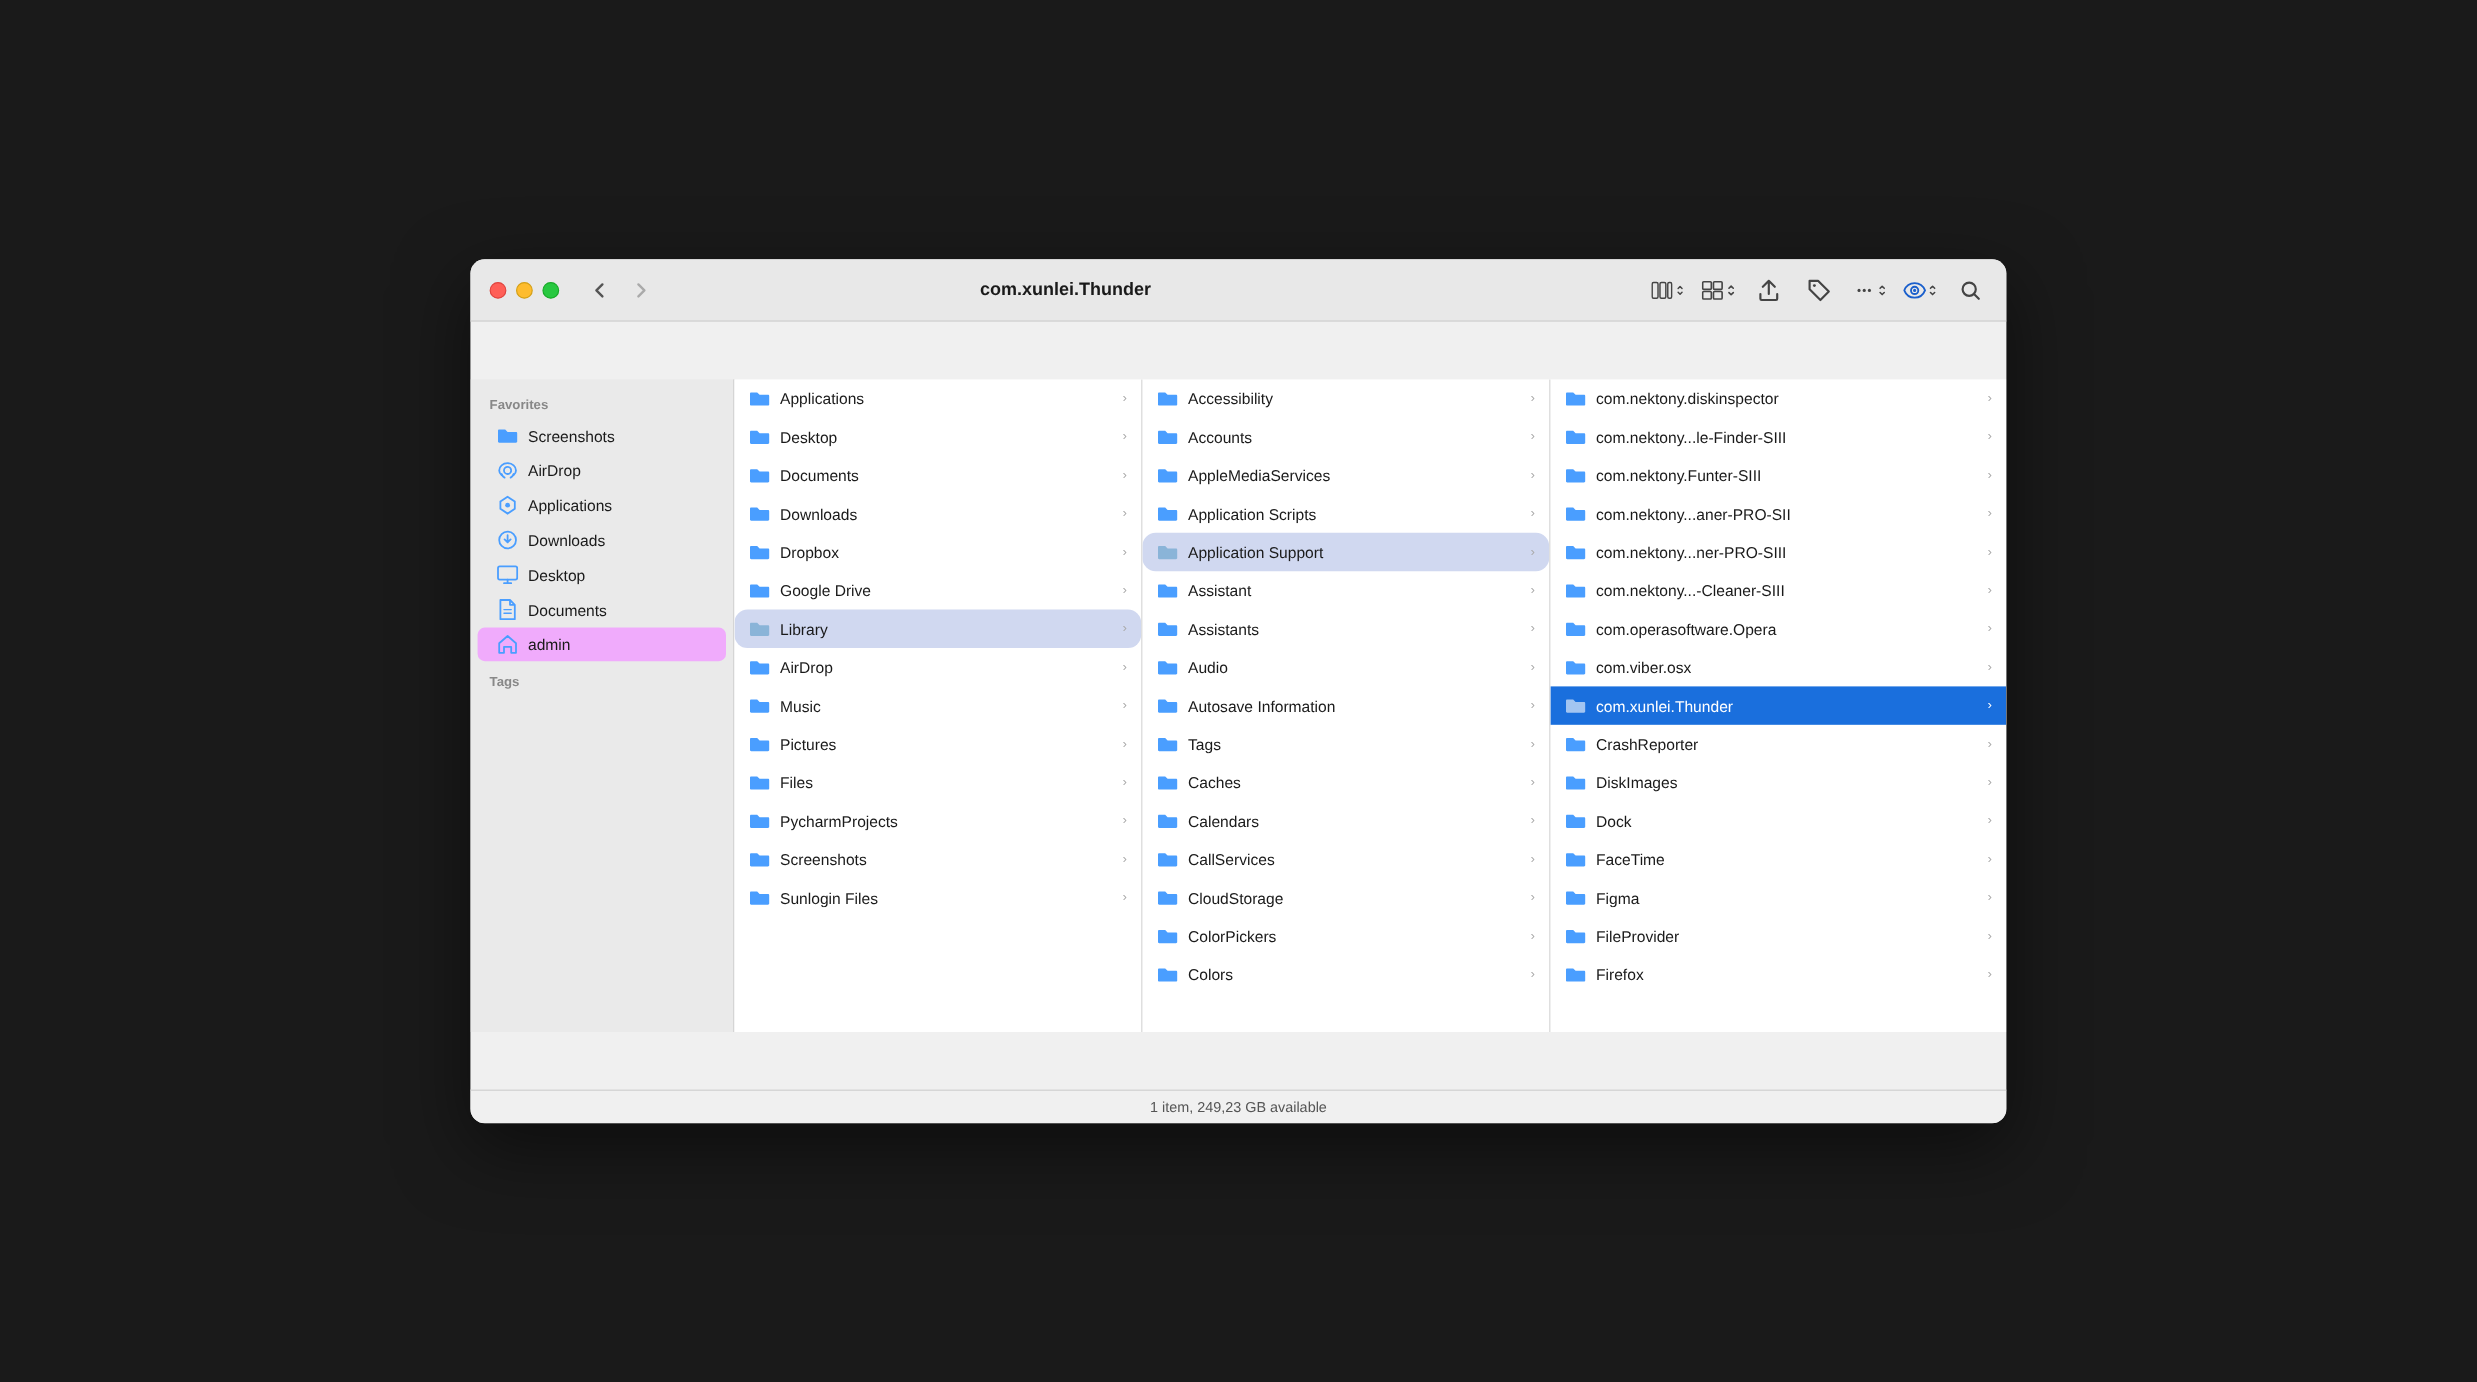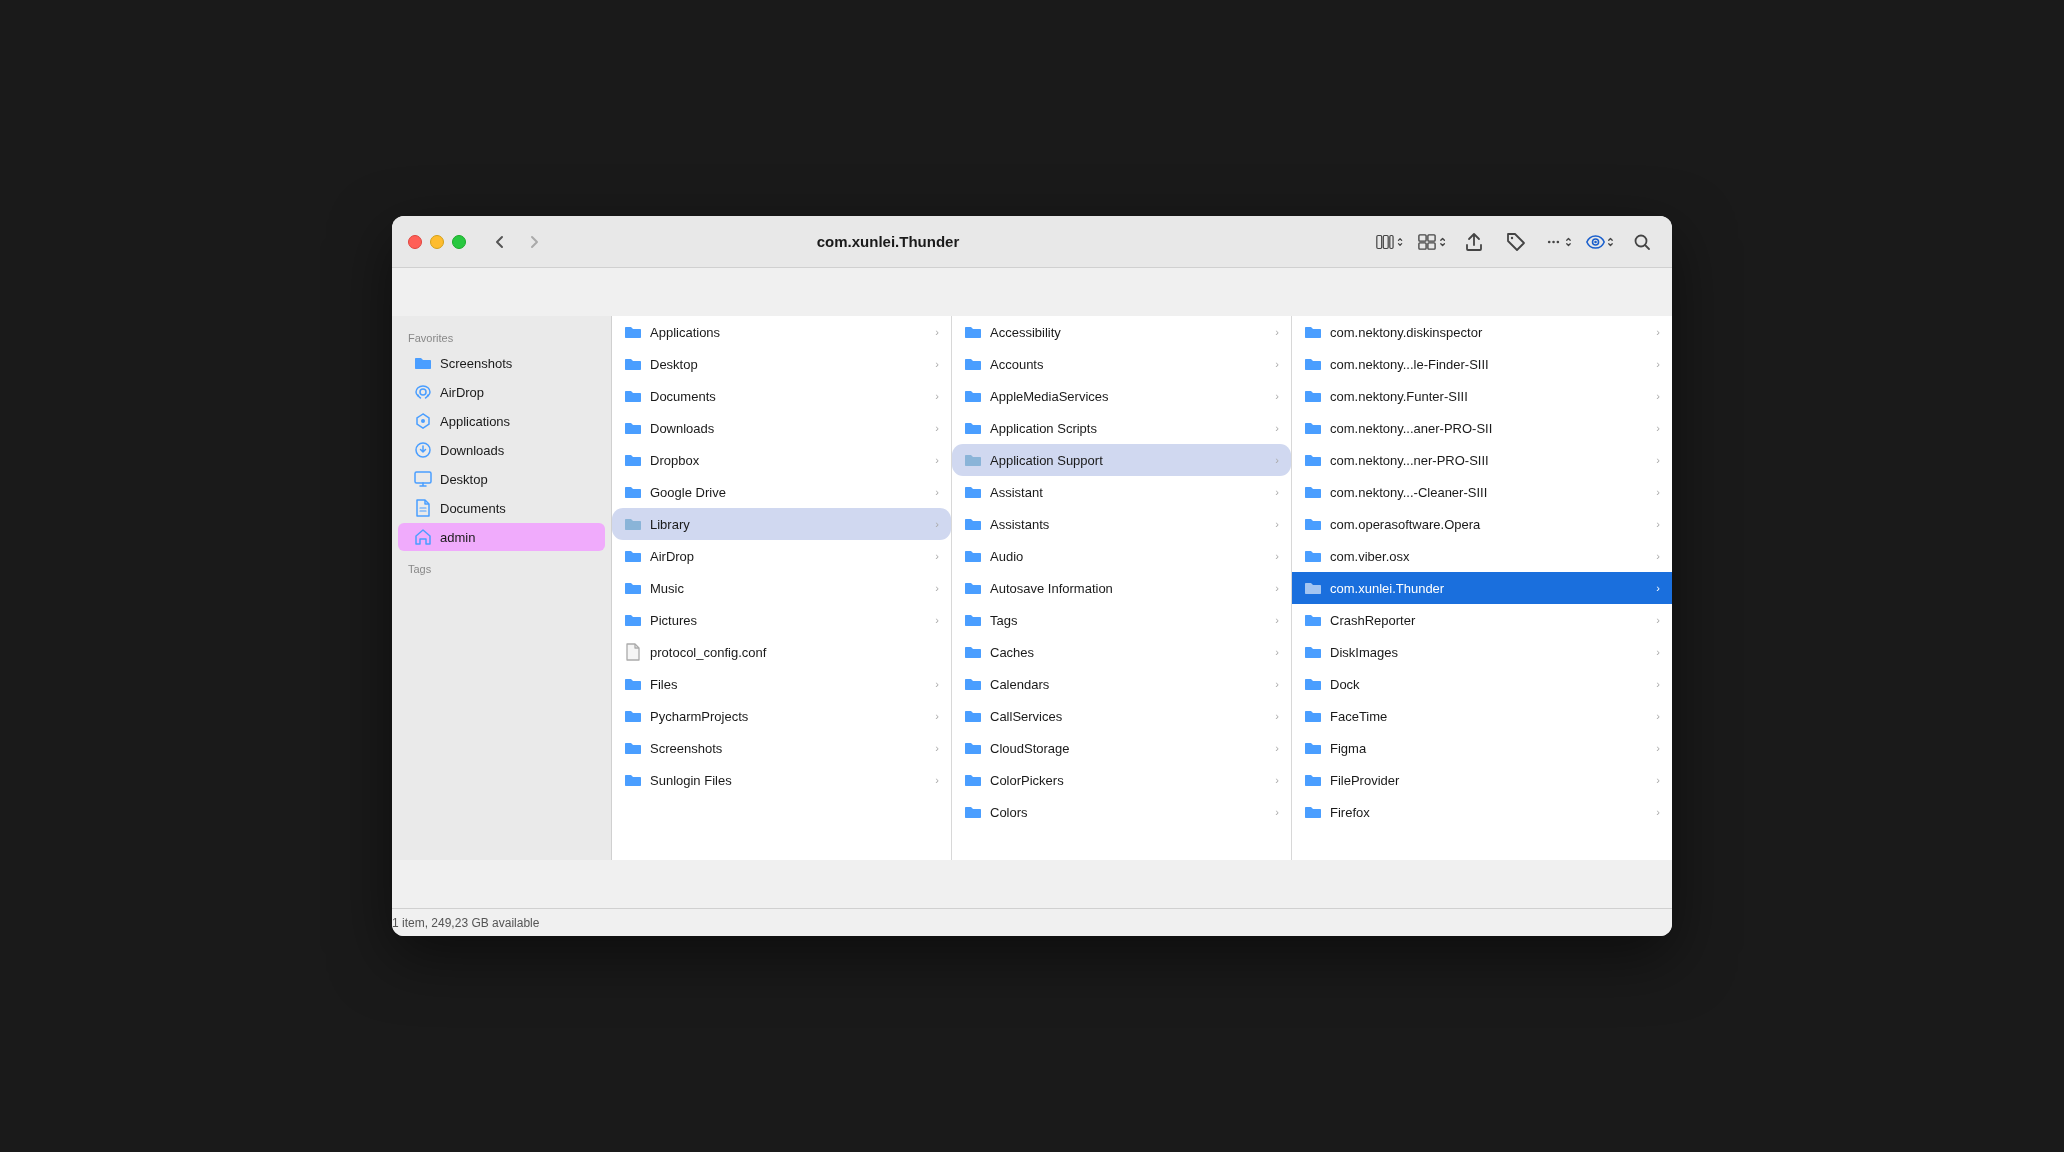--- a/index.html
+++ b/index.html
@@ -98,21 +98,21 @@
     .sidebar {
       width: 220px;
       background: #eaeaea;
       border-right: 1px solid #d0d0d0;
       padding: 12px 0;
       overflow-y: auto;
       flex-shrink: 0;
     }
     .sidebar-section-label {
       font-size: 11px;
-      font-weight: 400;
+      font-weight: 700;
       color: #888;
       padding: 4px 16px 4px 16px;
       text-transform: none;
       letter-spacing: 0;
     }
     .sidebar-item {
       display: flex;
       align-items: center;
       gap: 8px;
       padding: 5px 16px;
@@ -178,20 +178,21 @@
       font-size: 11px;
       flex-shrink: 0;
     }
     
     .statusbar {
       height: 28px;
       background: #f0f0f0;
       border-top: 1px solid #d0d0d0;
       display: flex;
       align-items: center;
+      justify-content: center;
       font-size: 12px;
       color: #555;
       flex-shrink: 0;
     }
     
     .folder-svg {
       width: 18px;
       height: 18px;
     }
     
@@ -456,27 +457,20 @@
         </div>
 
         <div class="column-item">
           <svg class="folder-svg" viewBox="0 0 18 14" fill="none">
               <path d="M1 3C1 2.4 1.4 2 2 2H7L9 4H16C16.6 4 17 4.4 17 5V12C17 12.6 16.6 13 16 13H2C1.4 13 1 12.6 1 12V3Z" fill="#4a9eff"></path>
             </svg>
           <span class="col-item-name">Pictures</span>
           <span class="chevron">›</span>
         </div>
 
-        <div class="column-item">
-          <svg width="16" height="18" viewBox="0 0 16 18" fill="none" style="flex-shrink:0; width:18px; height:18px;">
-            <path d="M2 1H10L14 5V17H2V1Z" stroke="#aaa" stroke-width="1.3" stroke-linejoin="round" fill="#f5f5f5"></path>
-            <path d="M10 1V5H14" stroke="#aaa" stroke-width="1.3" stroke-linejoin="round"></path>
-          </svg>
-          <span class="col-item-name">protocol_config.conf</span>
-        </div>
 
         <div class="column-item">
           <svg class="folder-svg" viewBox="0 0 18 14" fill="none">
               <path d="M1 3C1 2.4 1.4 2 2 2H7L9 4H16C16.6 4 17 4.4 17 5V12C17 12.6 16.6 13 16 13H2C1.4 13 1 12.6 1 12V3Z" fill="#4a9eff"></path>
             </svg>
           <span class="col-item-name">Files</span>
           <span class="chevron">›</span>
         </div>
 
         <div class="column-item">

